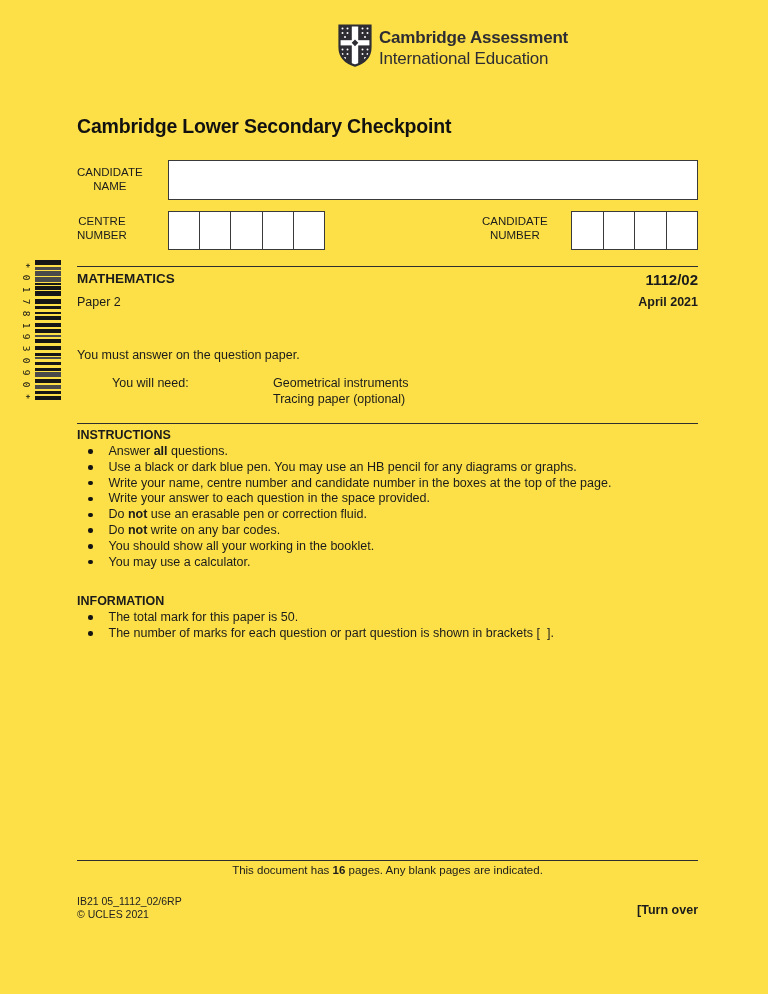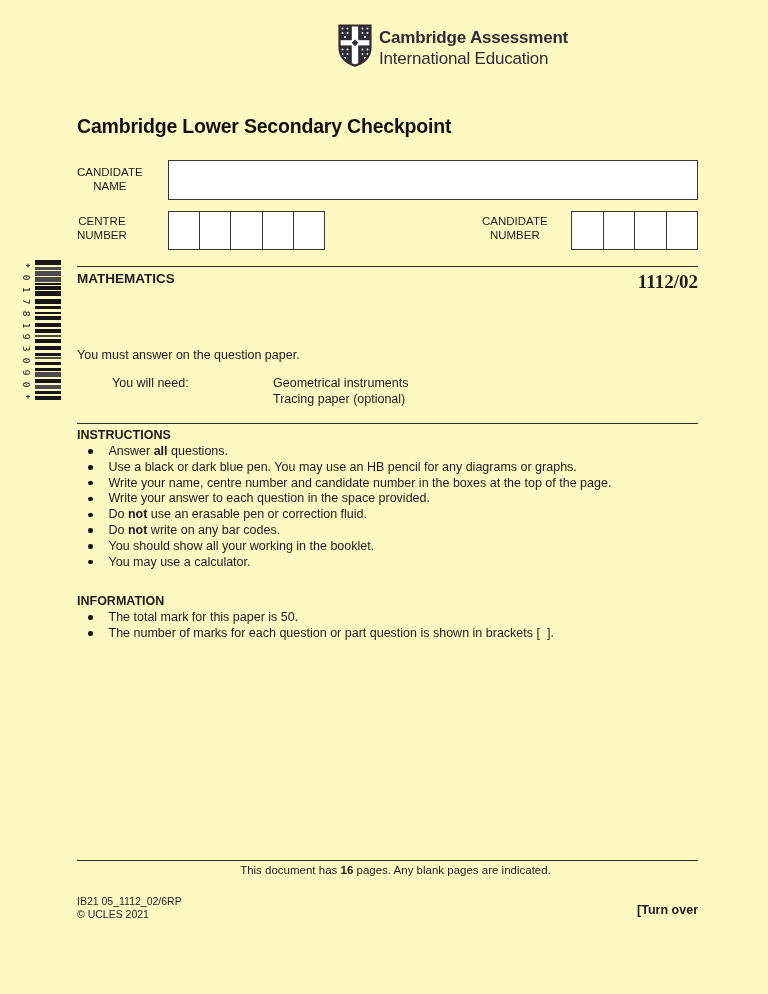--- a/index.html
+++ b/index.html
@@ -1,18 +1,18 @@
 <!DOCTYPE html>
 <html><head>
 <meta charset="utf-8">
 <style>
   * { margin:0; padding:0; box-sizing:border-box; }
   html,body { background:#ffffff; }
   body { font-family:"Liberation Sans", sans-serif; color:#1b1b1b; }
-  .page { position:relative; width:768px; height:994px; background:#fef9c3; overflow:hidden; }
+  .page { position:relative; width:768px; height:994px; background:#fde047; overflow:hidden; }
 
   
   .logo { position:absolute; left:338px; top:24px; display:flex; align-items:center; gap:7px; }
   .logo-text { color:#2e2d33; font-size:17px; line-height:21px; letter-spacing:-0.2px; }
   .logo-text .l1 { font-weight:bold; }
 
   
   .barcode { position:absolute; left:20px; top:260px; height:142px; display:flex; }
   .bc-chars { display:flex; flex-direction:column; justify-content:space-between; width:13px; height:142px; }
   .bc-chars div { font-family:"DejaVu Sans Mono", monospace; font-size:9.5px; color:#111;
@@ -28,37 +28,37 @@
   .fld-label { position:absolute; font-size:11.5px; line-height:14px; color:#1c1c1c;text-align:center; }
   .box { position:absolute; border:1.5px solid #3a3a3a; background:#fff; }
   .cellbox { display:flex; }
   .cellbox .cell { flex:1; border-left:1px solid #3a3a3a; }
   .cellbox .cell:first-child { border-left:none; }
 
   .rule { position:absolute; left:0; width:621px; height:1.2px; background:#2e2e2e; }
 
   .hdr-row { position:absolute; left:0; width:621px; display:flex; justify-content:space-between; }
   .subj { font-size:13.5px; font-weight:bold; }
-  .code { font-size:19px; font-weight:bold;font-family:Liberation Serif, serif; }
+  .code { font-size:15px; font-weight:bold; }
   .body-txt { font-size:12.5px; color:#1b1b1b; }
   .b { font-weight:bold; }
 
   .materials { position:absolute; left:0; top:376px; display:flex; }
   .materials .mat-label { width:125px;margin-left:35px; }
   .mat-list { list-style:none; }
   .mat-list li { line-height:15.6px;margin-left:36px; }
 
   .sec-head { position:absolute; left:0; font-size:12.5px; font-weight:bold; }
   ul.bullets { position:absolute; left:0; list-style:none; width:621px; }
   ul.bullets li { display:flex; line-height:15.8px; font-size:12.5px; }
   ul.bullets li::before { content:""; flex:none; width:4.5px; height:4.5px; border-radius:50%;
                           background:#141414; margin:5.4px 16px 0 11px; }
   ul.bullets .li-text span { display:inline; }
 
-  .pages-note { position:absolute; left:8px; top:864px; width:621px; text-align:center; font-size:11.5px; }
+  .pages-note { position:absolute; left:0; top:864px; width:621px; text-align:center; font-size:11.5px; }
   .ref-block { position:absolute; left:0; top:895px; font-size:10.5px; line-height:12.5px; color:#222; }
   .turnover { position:absolute; right:0; top:903px; font-size:12.5px; font-weight:bold; }
 </style>
 </head>
 <body>
 
 <div class="page">
 
   <div class="logo">
     <span>
@@ -183,20 +183,24 @@
         <div class="cell"></div>
         <div class="cell"></div>
       </div>
 
     <div class="rule" style="top:266px;"></div>
 
     <div class="hdr-row" style="top:271px;">
       <span class="subj">MATHEMATICS</span>
       <span class="code">1112/02</span>
     </div>
+    <div class="hdr-row" style="top:295px;">
+      <span class="body-txt">Paper 2</span>
+      <span class="body-txt b">April 2021</span>
+    </div>
 
     <div class="body-txt" style="position:absolute; left:0; top:348px;">You must answer on the question paper.</div>
 
     <div class="materials body-txt">
       <div class="mat-label">You will need:</div>
       <ul class="mat-list">
           <li>Geometrical instruments</li>
           <li>Tracing paper (optional)</li>
         </ul>
     </div>

